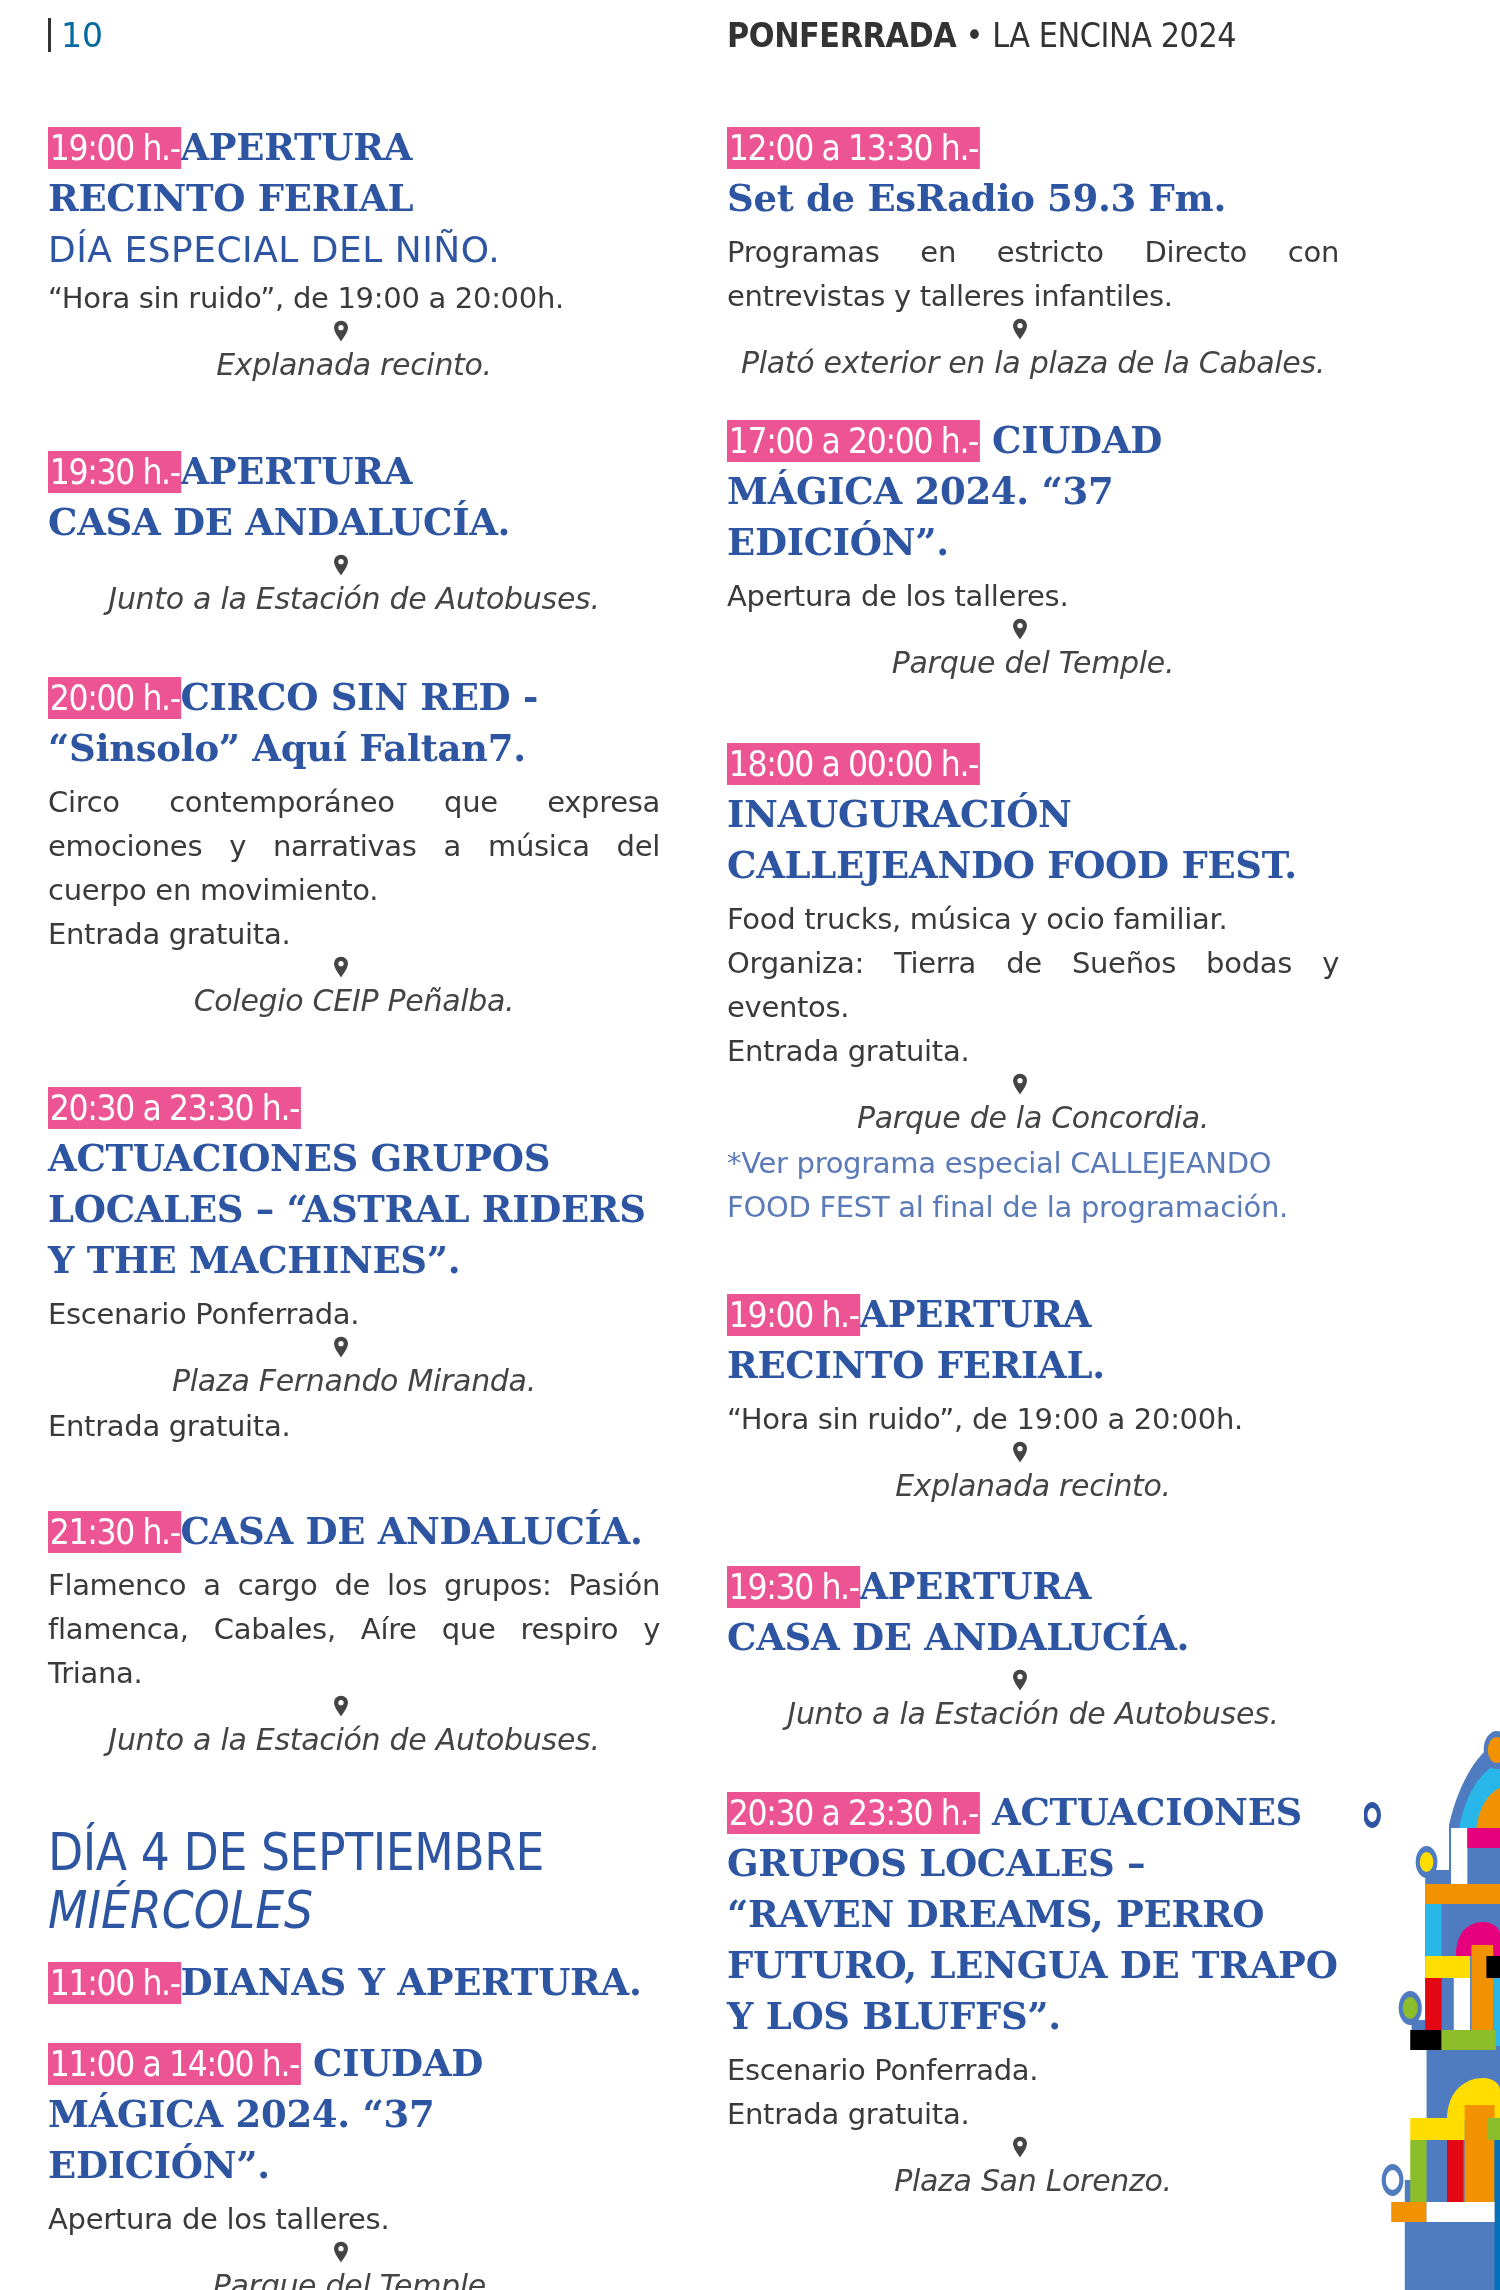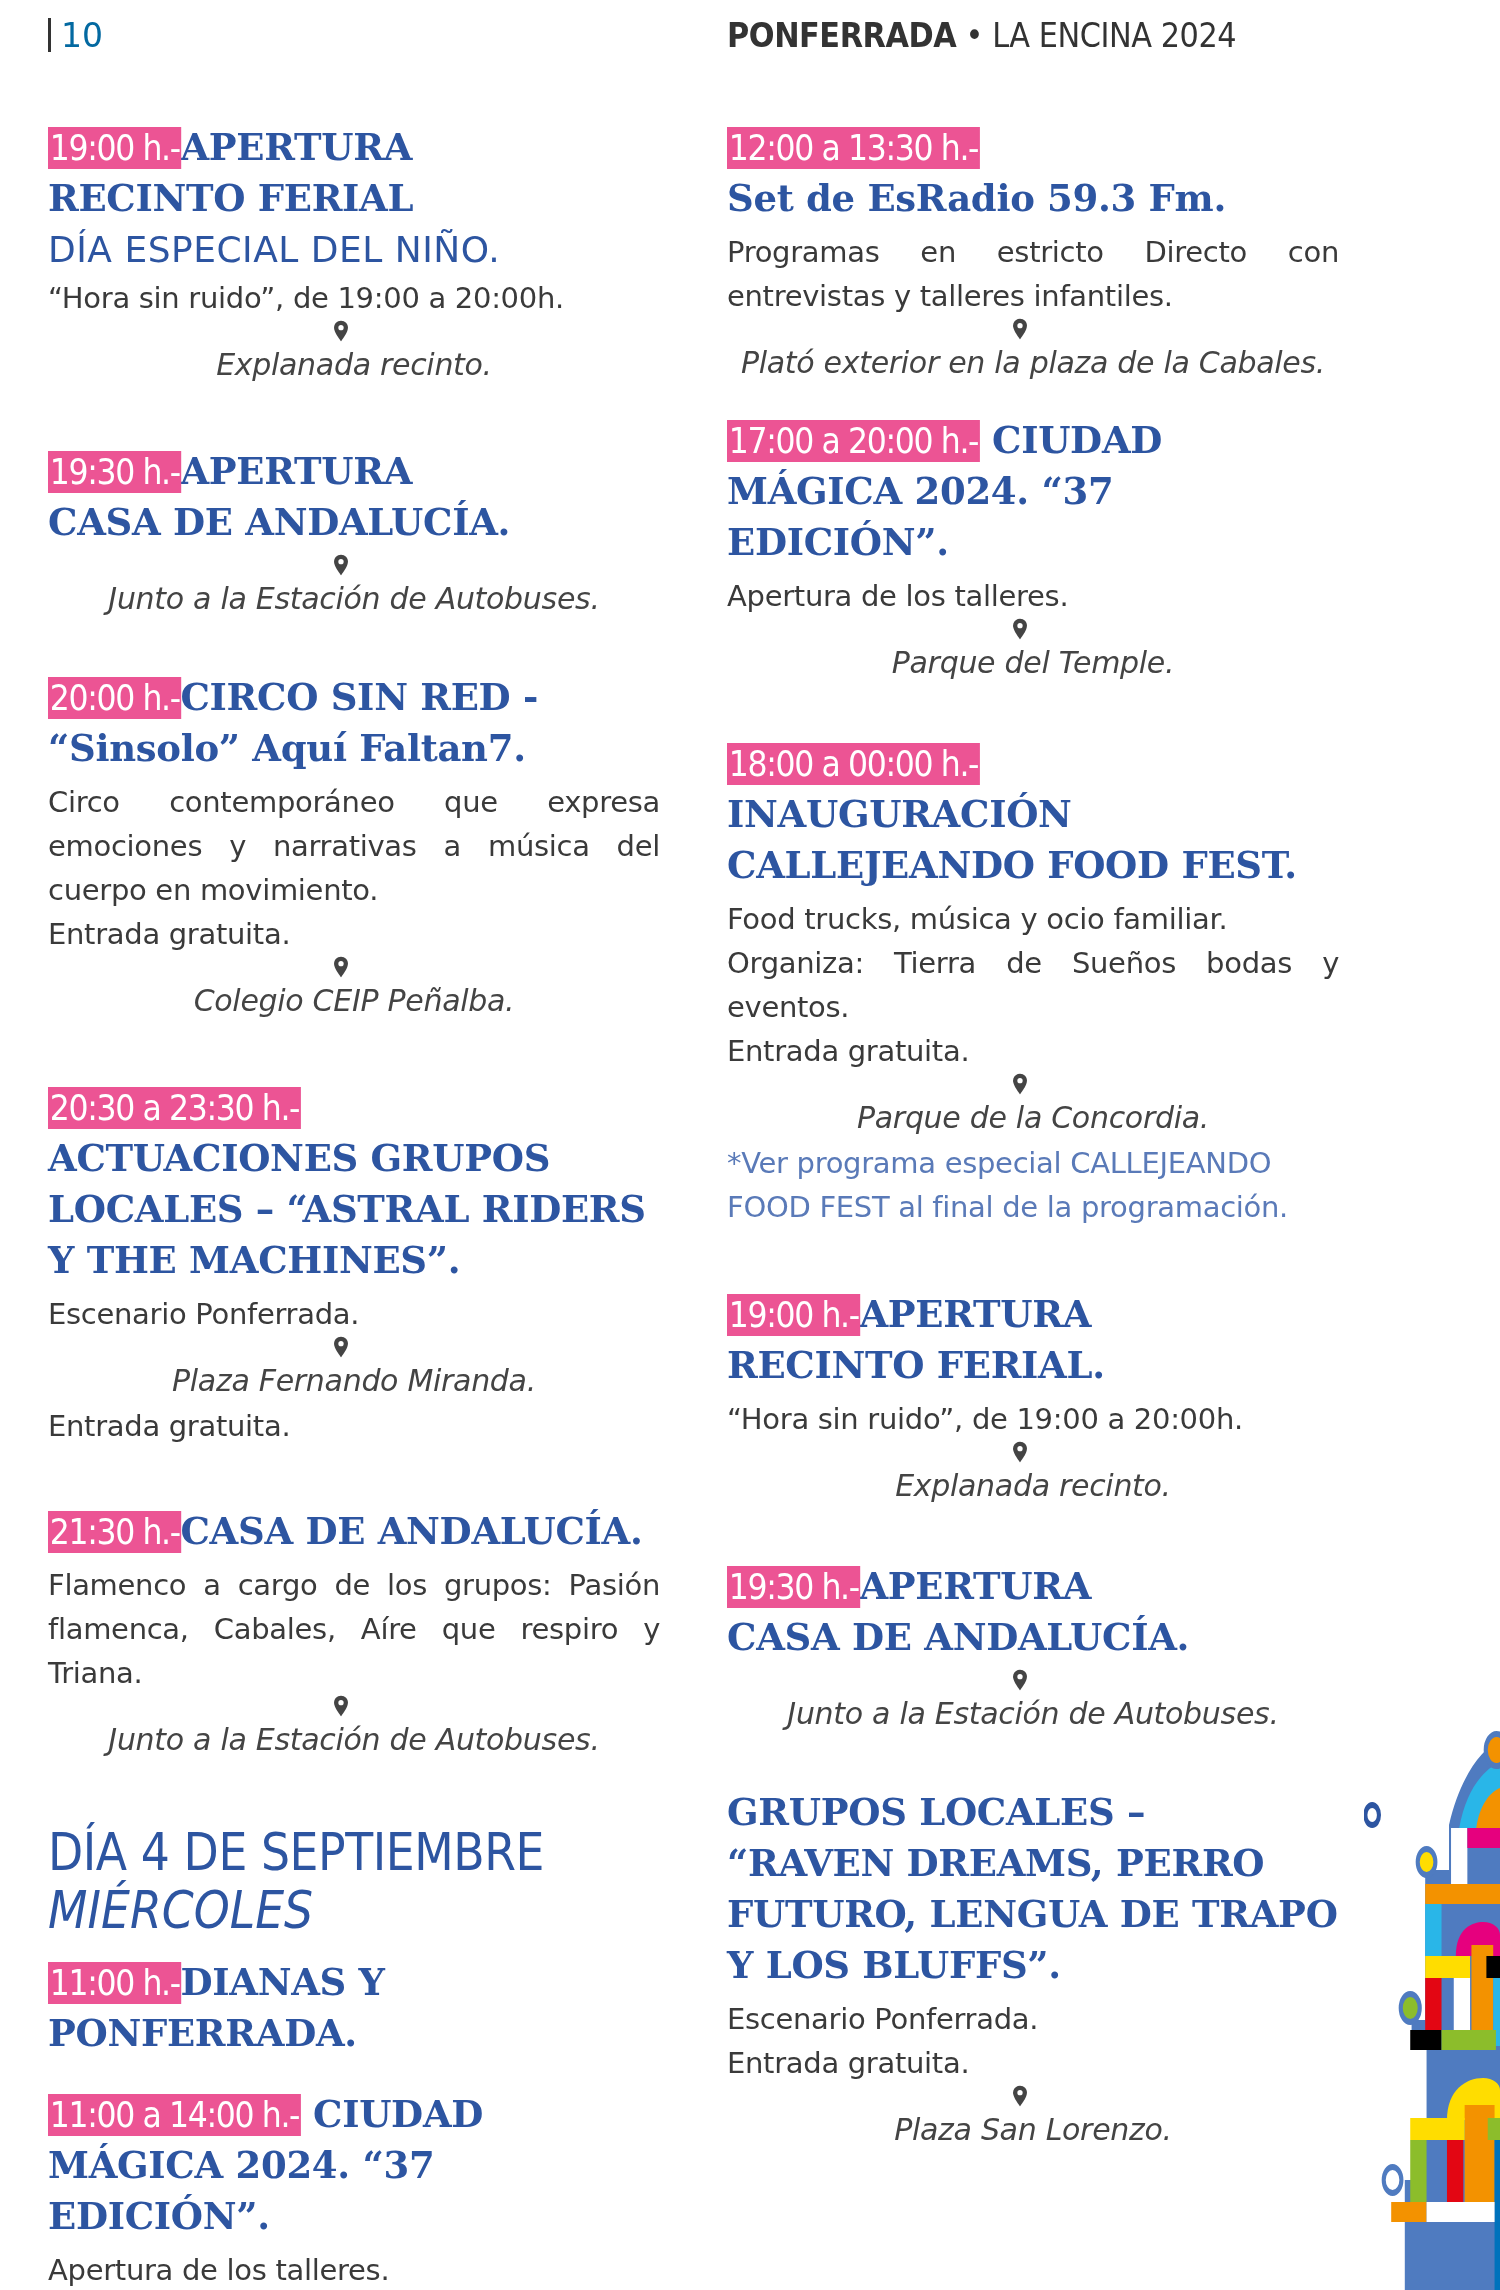--- a/index.html
+++ b/index.html
@@ -114,21 +114,21 @@
         <span>Junto a la Estación de Autobuses.</span>
       </div>
   </div>
 
   <div class="day-block">
     <div class="day-title">DÍA 4 DE SEPTIEMBRE</div>
     <div class="day-sub">MIÉRCOLES</div>
   </div>
 
   <div class="event" style="margin-bottom:30px">
-    <div class="heading-line"><span class="badge-wrap"><span class="time-badge">11:00 h.-</span></span><span>DIANAS Y PONFERRADA.</span></div>
+    <div class="heading-line"><span class="badge-wrap"><span class="time-badge">11:00 h.-</span></span><span>DIANAS Y APERTURA.</span></div>
   </div>
 
   <div class="event">
     <div class="heading-line"><span class="badge-wrap"><span class="time-badge">11:00 a 14:00 h.-</span></span><span>CIUDAD</span></div>
     <div class="heading-line">MÁGICA 2024. “37 EDICIÓN”.</div>
     <div class="body-text first">Apertura de los talleres.</div>
     <div class="loc">
         <svg class="pin">
           <use href="#pin"></use>
         </svg>
@@ -196,20 +196,21 @@
     <div class="heading-line">CASA DE ANDALUCÍA.</div>
     <div class="loc" style="margin-top:6px">
         <svg class="pin">
           <use href="#pin"></use>
         </svg>
         <span>Junto a la Estación de Autobuses.</span>
       </div>
   </div>
 
   <div class="event">
+    <div class="heading-line"><span class="badge-wrap"><span class="time-badge">20:30 a 23:30 h.-</span></span><span>ACTUACIONES</span></div>
     <div class="heading-line">GRUPOS LOCALES –</div>
     <div class="heading-line">“RAVEN DREAMS, PERRO</div>
     <div class="heading-line">FUTURO, LENGUA DE TRAPO</div>
     <div class="heading-line">Y LOS BLUFFS”.</div>
     <div class="body-text first">Escenario Ponferrada.</div>
     <div class="body-text">Entrada gratuita.</div>
     <div class="loc">
         <svg class="pin">
           <use href="#pin"></use>
         </svg>

